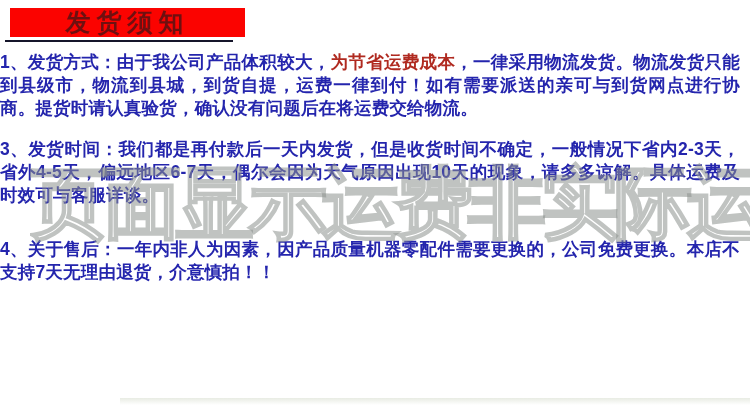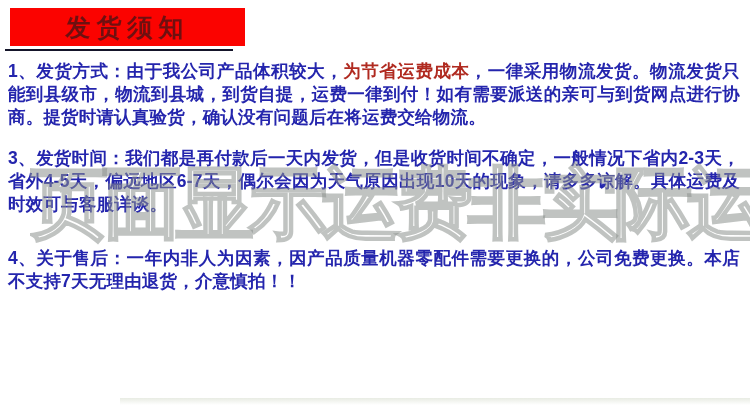--- a/index.html
+++ b/index.html
@@ -11,30 +11,30 @@
     --watermark_gray:#8c928e;
   }
   html,body{margin:0;padding:0;}
   body{
     width:750px;height:420px;overflow:hidden;position:relative;
     background:#ffffff;
     font-family:"Liberation Sans","DejaVu Sans",sans-serif;
     font-weight:bold;
   }
   .banner{
-    margin:8px 0 0 10px;width:235px;height:38px;
+    margin:8px 0 0 10px;width:235px;height:29px;
     background:var(--banner_bg);
     display:flex;align-items:center;justify-content:center;
     font-size:25px;letter-spacing:6px;color:var(--banner_text);
   }
   .banner-underline{
     margin:3px 0 0 5px;width:228px;height:0;
     border-bottom:2px solid #15152a;
   }
-  .content{padding:0 10px 0 8px;}
+  .content{padding:0 10px 0 0;}
   .para{
     margin:0;font-size:17.5px;line-height:23px;
     text-align:justify;color:var(--body_text);letter-spacing:.2px;
   }
   .p1{margin-top:9px;}
   .p2{margin-top:20px;}
   .p3{margin-top:18px;}
   .p4{margin-top:31px;}
   .seg-red{color:var(--highlight_red);}
   .contact{

